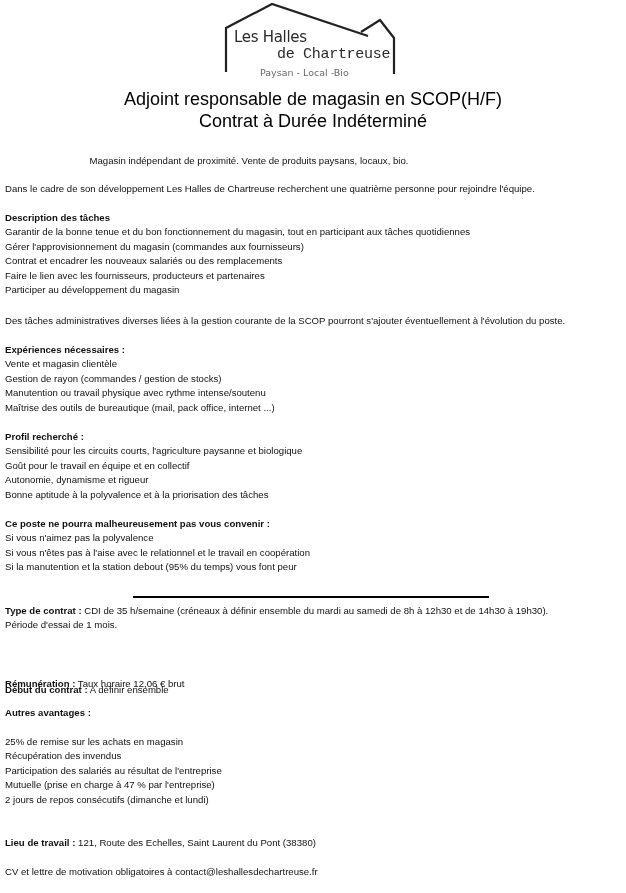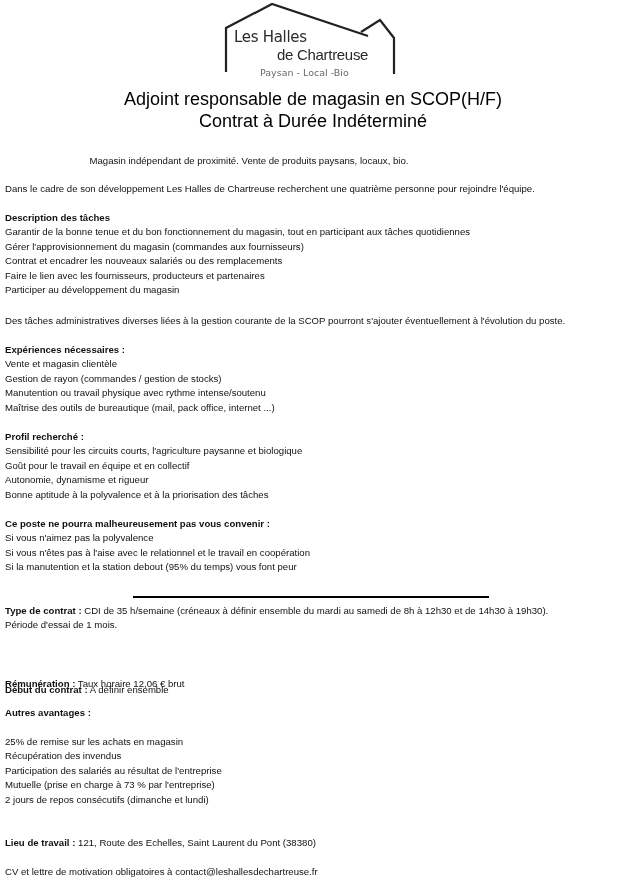--- a/index.html
+++ b/index.html
@@ -7,21 +7,21 @@
     width: 626px; height: 893px; position: relative; overflow: hidden;
     font-family: "Liberation Sans", sans-serif; color: #111; font-size: 10px;
   }
   .logo { position: absolute; left: 222px; top: 2px; width: 176px; height: 78px; }
   .logo svg { position: absolute; left: 0; top: 0; }
   .logo-line1 {
     position: absolute; left: 12px; top: 26px; font-family: "DejaVu Sans", sans-serif;
     font-size: 15px; color: #2a2a2a; letter-spacing: -0.3px;
   }
   .logo-line2 {
-    position: absolute; left: 55px; top: 44px; font-family: Liberation Sans, sans-serif;
+    position: absolute; left: 55px; top: 44px; font-family: Liberation Mono, monospace;
     font-size: 15px; color: #2a2a2a; letter-spacing: -0.3px;
   }
   .logo-tag {
     position: absolute; left: 38px; top: 65px; font-family: "DejaVu Sans", sans-serif;
     font-size: 9.5px; color: #6a6a6a;
   }
   .title {
     position: absolute; left: 0; width: 626px; text-align: center;
     font-size: 18px; color: #000; font-weight: normal;
   }
@@ -103,21 +103,21 @@
 </div>
 
 <div class="p" style="top:706px">
   <b>Autres avantages :</b>
 </div>
 
 <div class="p lines" style="top:735px">
   <div>25% de remise sur les achats en magasin</div>
   <div>Récupération des invendus</div>
   <div>Participation des salariés au résultat de l'entreprise</div>
-  <div>Mutuelle (prise en charge à 73 % par l'entreprise)</div>
+  <div>Mutuelle (prise en charge à 47 % par l'entreprise)</div>
   <div>2 jours de repos consécutifs (dimanche et lundi)</div>
 </div>
 
 <div class="p" style="top:836px">
   <b>Lieu de travail :</b><span> 121, Route des Echelles, Saint Laurent du Pont (38380)</span>
 </div>
 
 <div class="p" style="top:865px">
   <span>CV et lettre de motivation obligatoires à </span><span>contact@leshallesdechartreuse.fr</span>
 </div>

